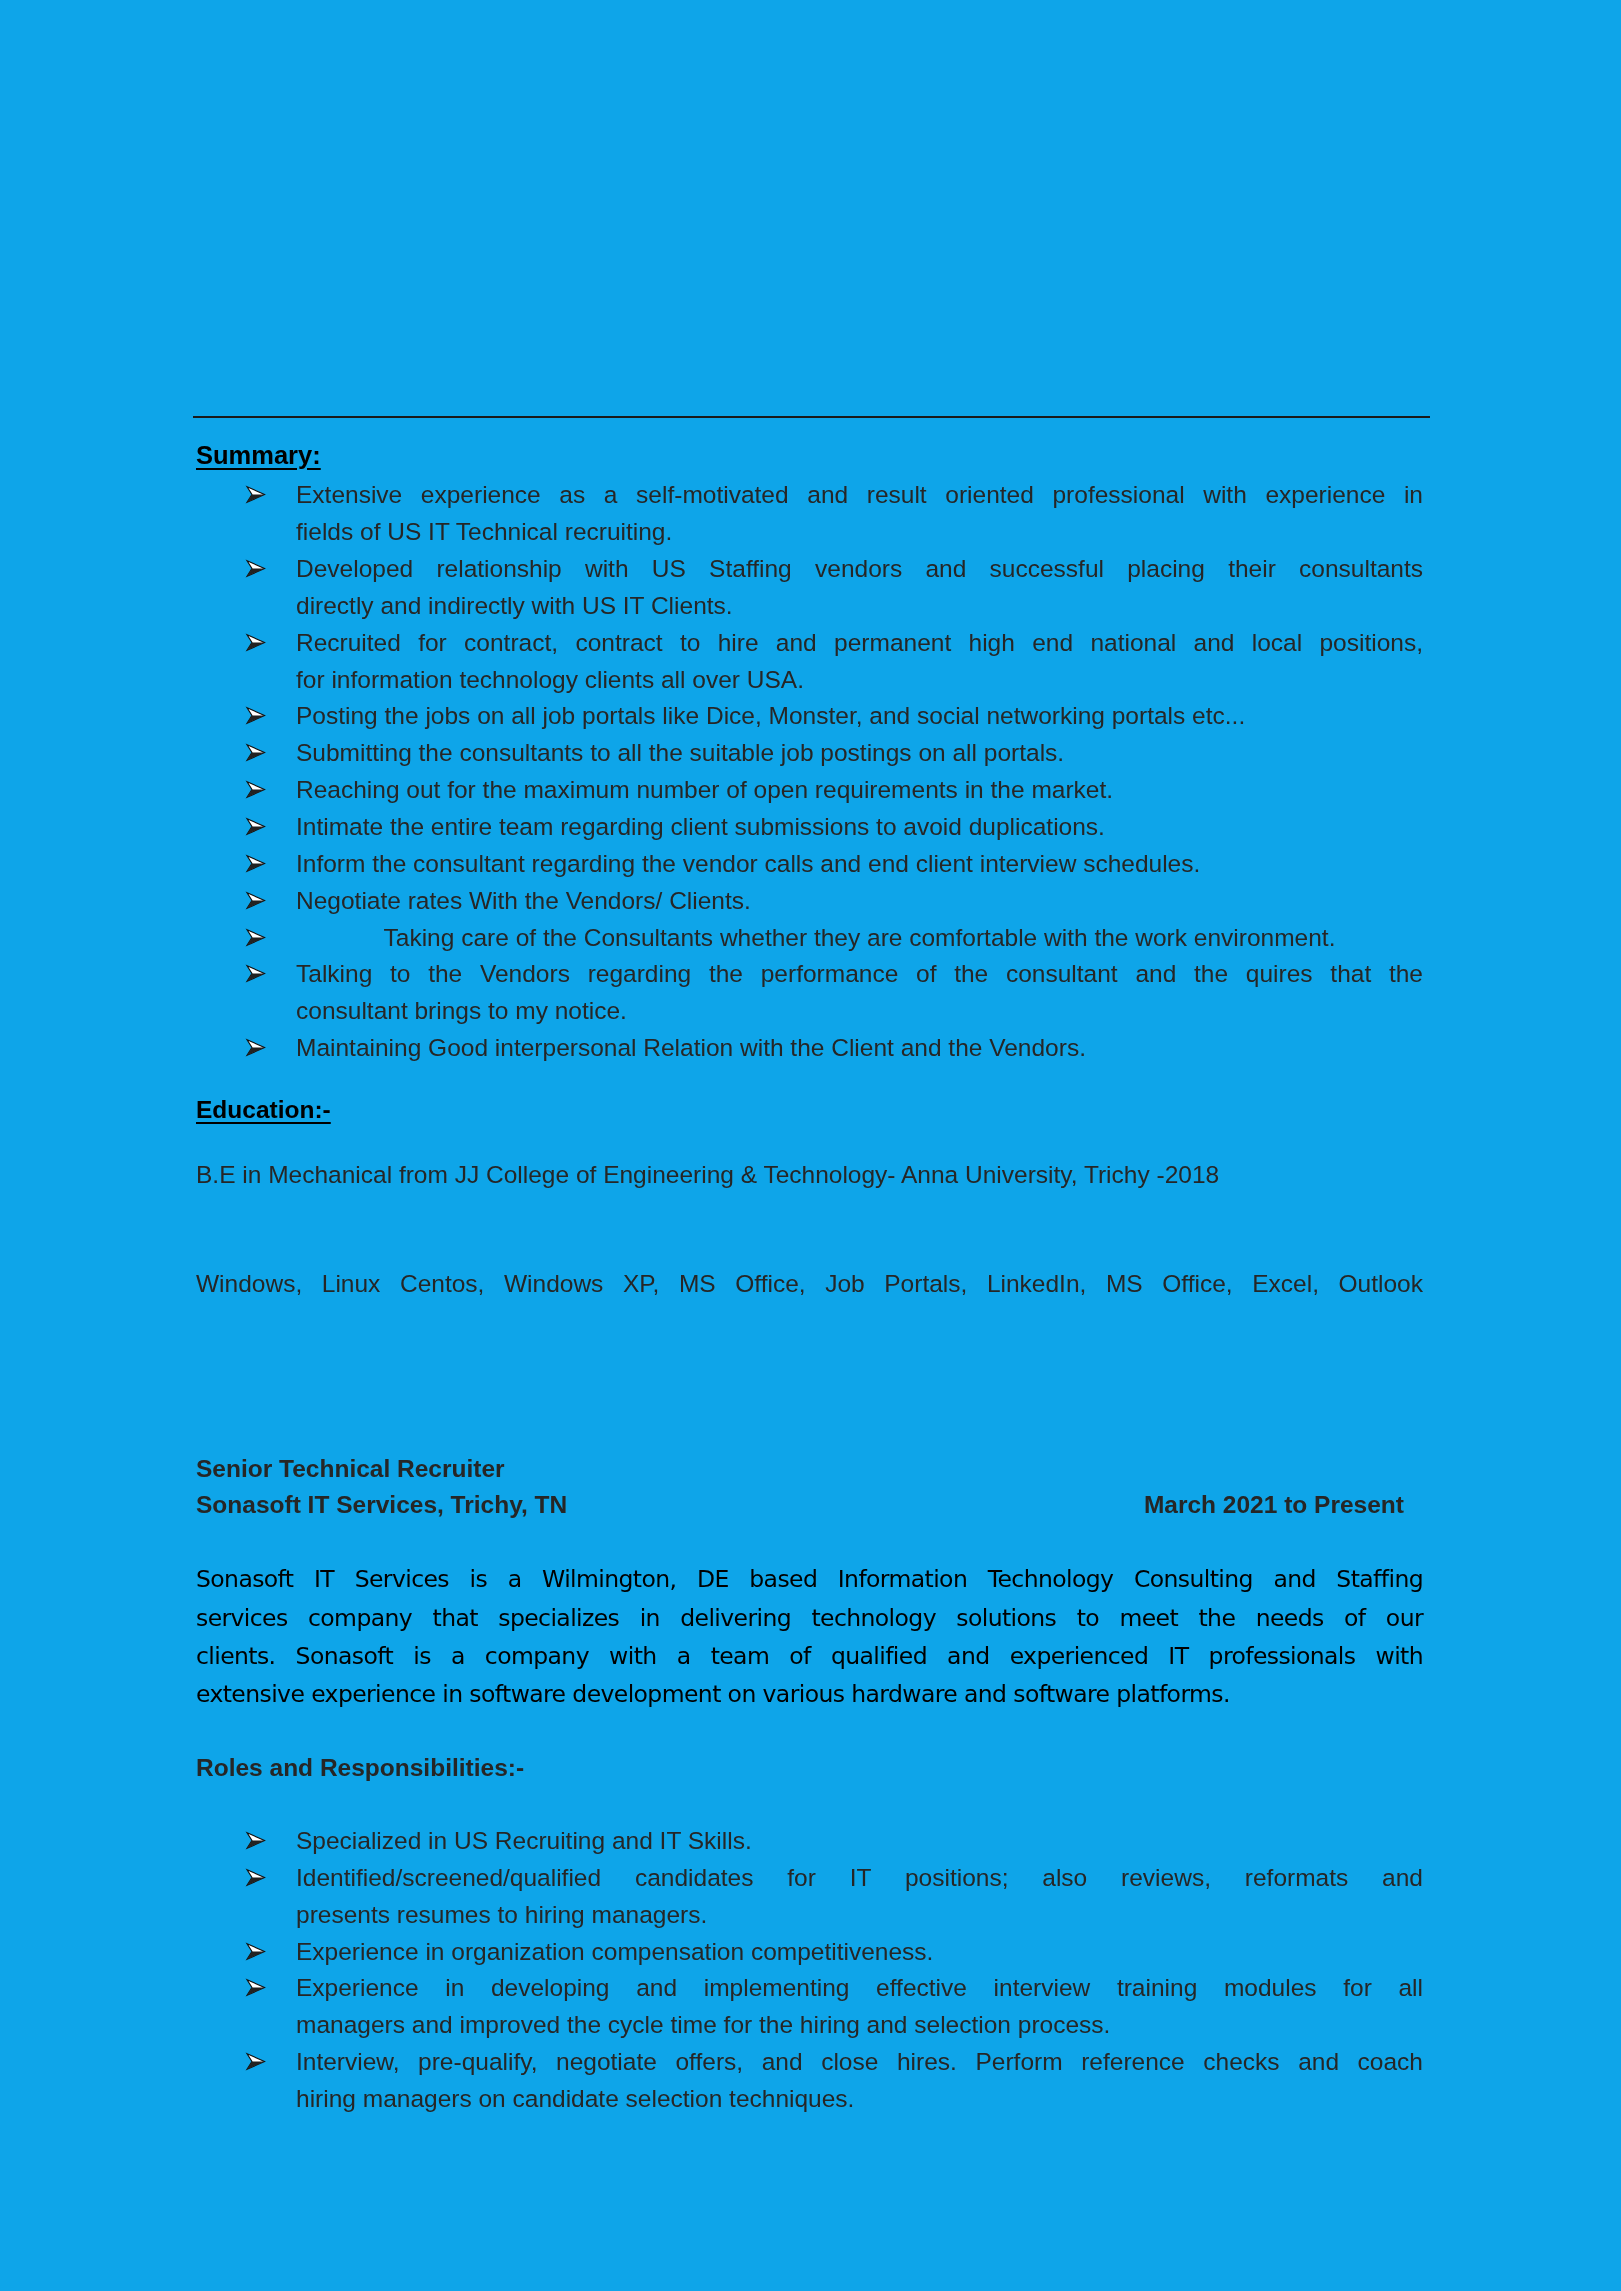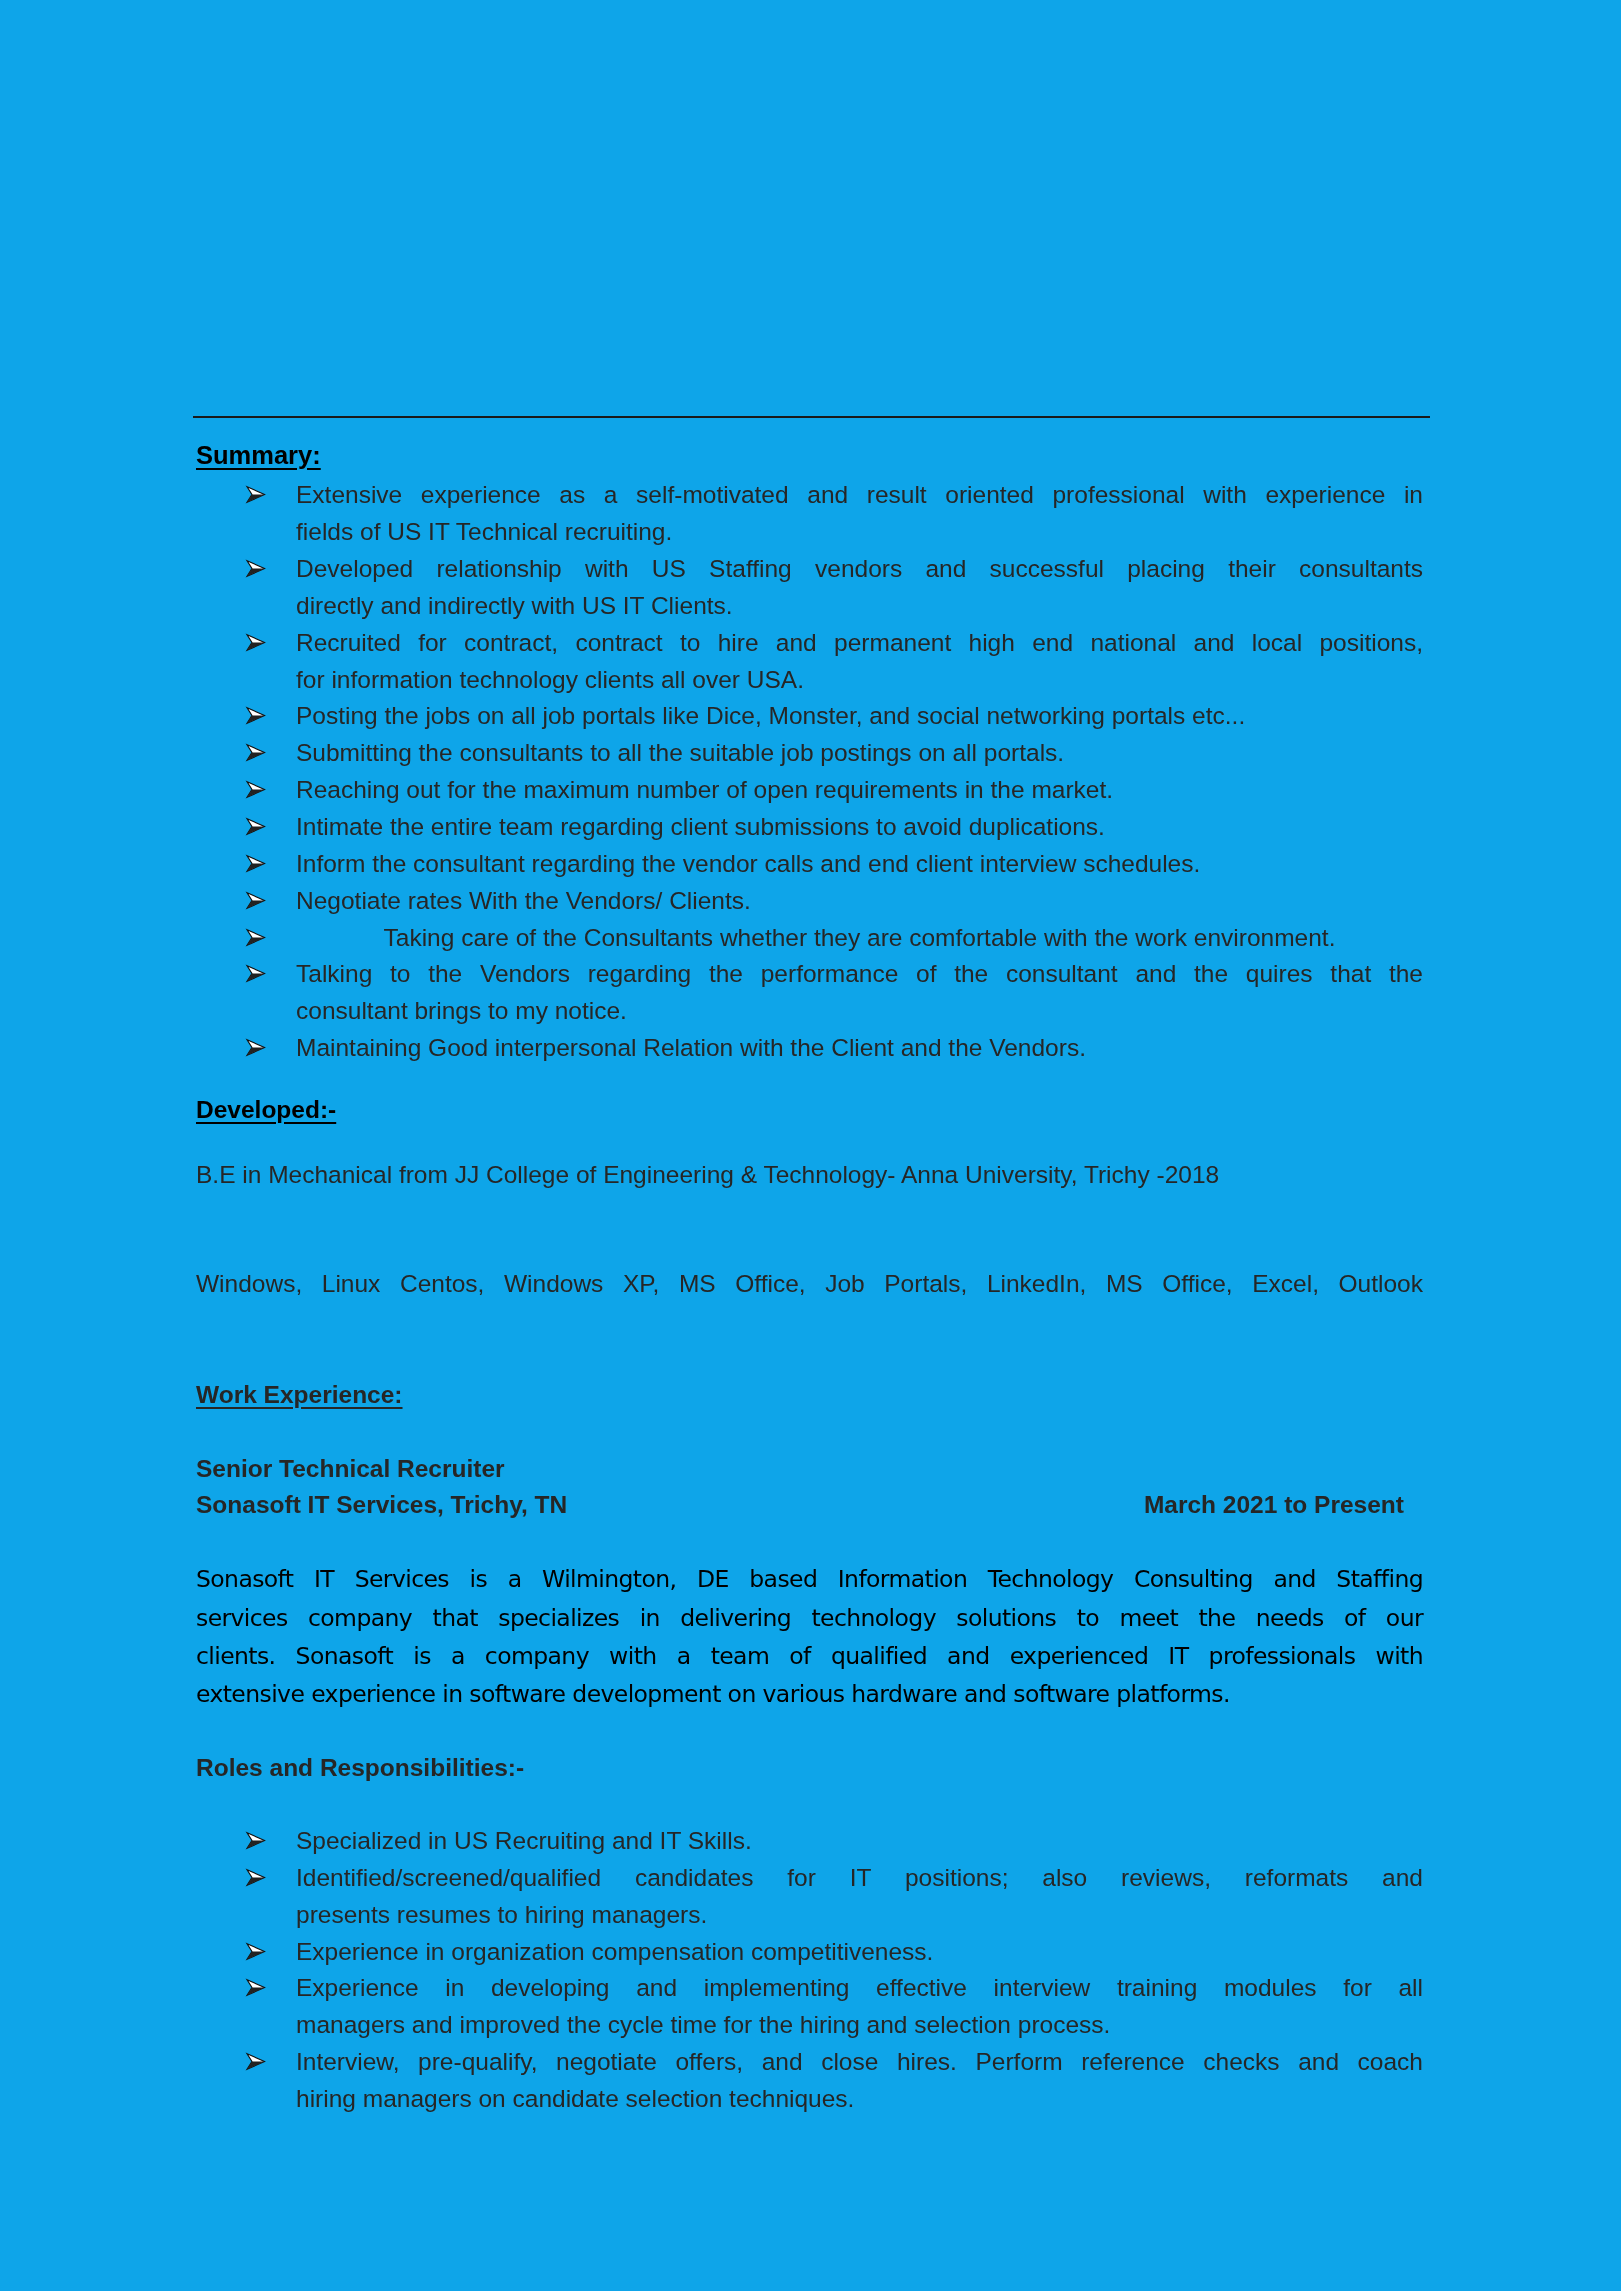--- a/index.html
+++ b/index.html
@@ -107,26 +107,25 @@
       <div class="ln body-col" style="top: 996px;">consultant brings to my notice.</div>
       <div class="arrow" style="top: 1033px;">
         <svg width="21.6" height="29" viewBox="0 0 22 30">
           <path d="M2 7 L20 15 L2 23 L7 15 Z" fill="#fff" stroke="#111" stroke-width="1.2"></path>
           <path d="M2 23 L7 15 L20 15 Z" fill="#222"></path>
         </svg>
       </div>
       <div class="ln body-col" style="top: 1033px;">Maintaining Good interpersonal Relation with the Client and the Vendors.</div>
     </div>
 
-  <div class="ln full-col h-under" style="top:1095px;font-size:24.5px;">Developed:-</div>
+  <div class="ln full-col h-under" style="top:1095px;font-size:24.5px;">Education:-</div>
   <div class="ln full-col" style="top:1160px;">B.E in Mechanical from JJ College of Engineering &amp; Technology- Anna University, Trichy -2018</div>
 
   <div class="ln full-col just" style="top:1269px;">Windows, Linux Centos, Windows XP, MS Office, Job Portals, LinkedIn, MS Office, Excel, Outlook</div>
 
-  <div class="ln full-col h-bold" style="top:1380px;text-decoration:underline;text-underline-offset:3.9px;">Work Experience:</div>
   <div class="ln full-col h-bold" style="top:1454px;">Senior Technical Recruiter</div>
   <div class="ln full-col h-bold" style="top:1490px;">Sonasoft IT Services, Trichy, TN</div>
   <div class="ln h-bold" style="top:1490px;left:1120px;width:284px;text-align:right;">March 2021 to Present</div>
 
   <div class="ln full-col just para" style="top:1565px;">Sonasoft IT Services is a Wilmington, DE based Information Technology Consulting and Staffing</div>
   <div class="ln full-col just para" style="top:1604px;">services company that specializes in delivering technology solutions to meet the needs of our</div>
   <div class="ln full-col just para" style="top:1642px;">clients. Sonasoft is a company with a team of qualified and experienced IT professionals with</div>
   <div class="ln full-col para" style="top:1680px;">extensive experience in software development on various hardware and software platforms.</div>
 
   <div class="ln full-col h-bold" style="top:1753px;">Roles and Responsibilities:-</div>

